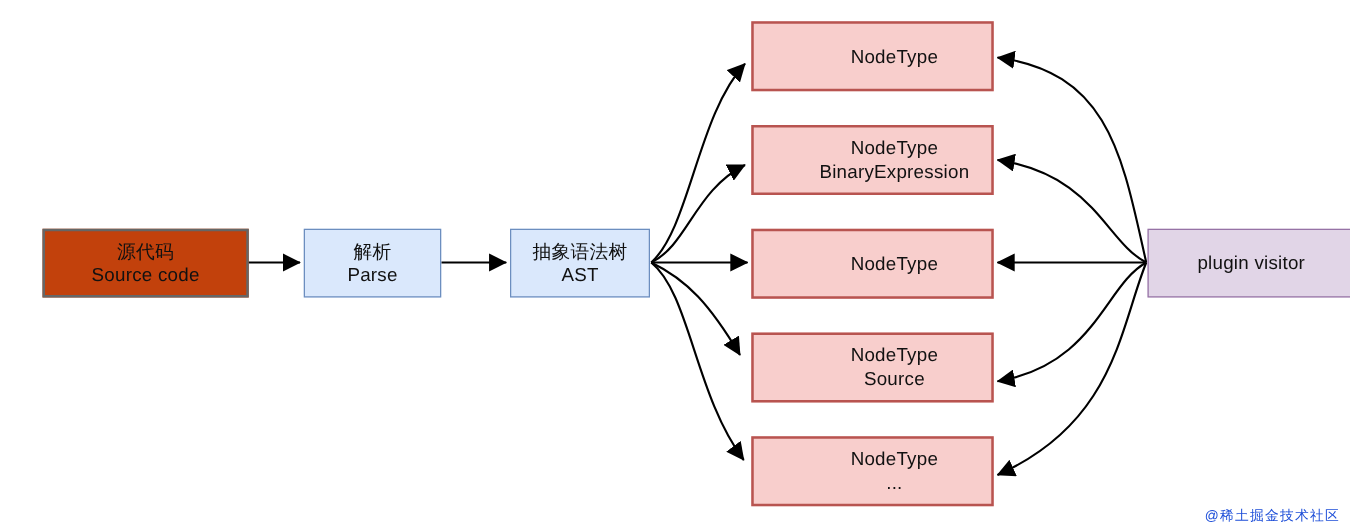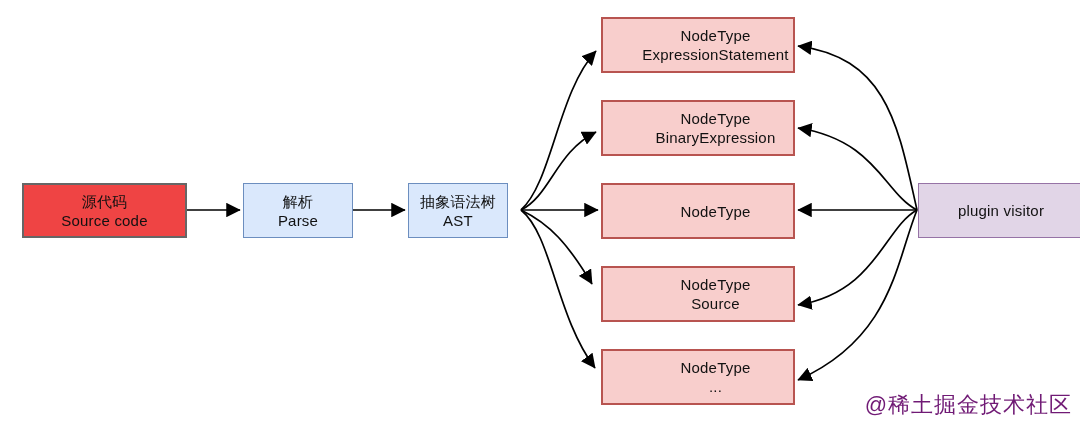--- a/index.html
+++ b/index.html
@@ -27,45 +27,45 @@
     display: flex;
     flex-direction: column;
     align-items: center;
     justify-content: center;
     text-align: center;
     font-size: 15px;
     line-height: 19px;
     color: #111111;
     letter-spacing: 0.2px;
   }
-  .node.gray   { background: #ef4444; border: 2px solid #666666; }
+  .node.gray   { background: #c2410c; border: 2px solid #666666; margin-left: 12px; }
   .node.blue   { background: #dae8fc; border: 1.5px solid #6c8ebf; }
   .node.pink   { background: #f8cecc; border: 2px solid #b85450; }
   .node.purple { background: #e1d5e7; border: 1.5px solid #9673a6; }
 
   
   #node-source  { left: 22px;  top: 183px; width: 165px; height: 55px; }
   #node-parse   { left: 243px; top: 183px; width: 110px; height: 55px; }
-  #node-ast     { left: 408px; top: 183px; width: 100px; height: 55px; text-align: center; }
+  #node-ast     { left: 408px; top: 183px; width: 112px; height: 55px; text-align: center; }
   #node-plugin  { left: 918px; top: 183px; width: 166px; height: 55px; }
 
   
   .nodetype { left: 601px; width: 194px; height: 56px; padding-left: 35px; }
   #node-nt0 { top: 17px; }
   #node-nt1 { top: 100px; }
   #node-nt2 { top: 183px; }
   #node-nt3 { top: 266px; }
   #node-nt4 { top: 349px; }
 
   .watermark {
     position: absolute;
     right: 8px;
     bottom: 4px;
-    font-size: 22px;
-    color: #701a75;
+    font-size: 11px;
+    color: #1d4ed8;
     letter-spacing: 1px;
   }
 </style>
 </head>
 <body>
 
 <div id="canvas">
 
   <svg id="arrows" viewBox="0 0 1080 424" xmlns="http://www.w3.org/2000/svg">
     <defs>
@@ -101,21 +101,20 @@
     <div>Parse</div>
   </div>
 
   <div id="node-ast" class="node blue">
     <div>抽象语法树</div>
     <div>AST</div>
   </div>
 
   <div id="node-nt0" class="node pink nodetype">
     <div>NodeType</div>
-    <div>ExpressionStatement</div>
   </div>
 
   <div id="node-nt1" class="node pink nodetype">
     <div>NodeType</div>
     <div>BinaryExpression</div>
   </div>
 
   <div id="node-nt2" class="node pink nodetype">
     <div>NodeType</div>
   </div>

